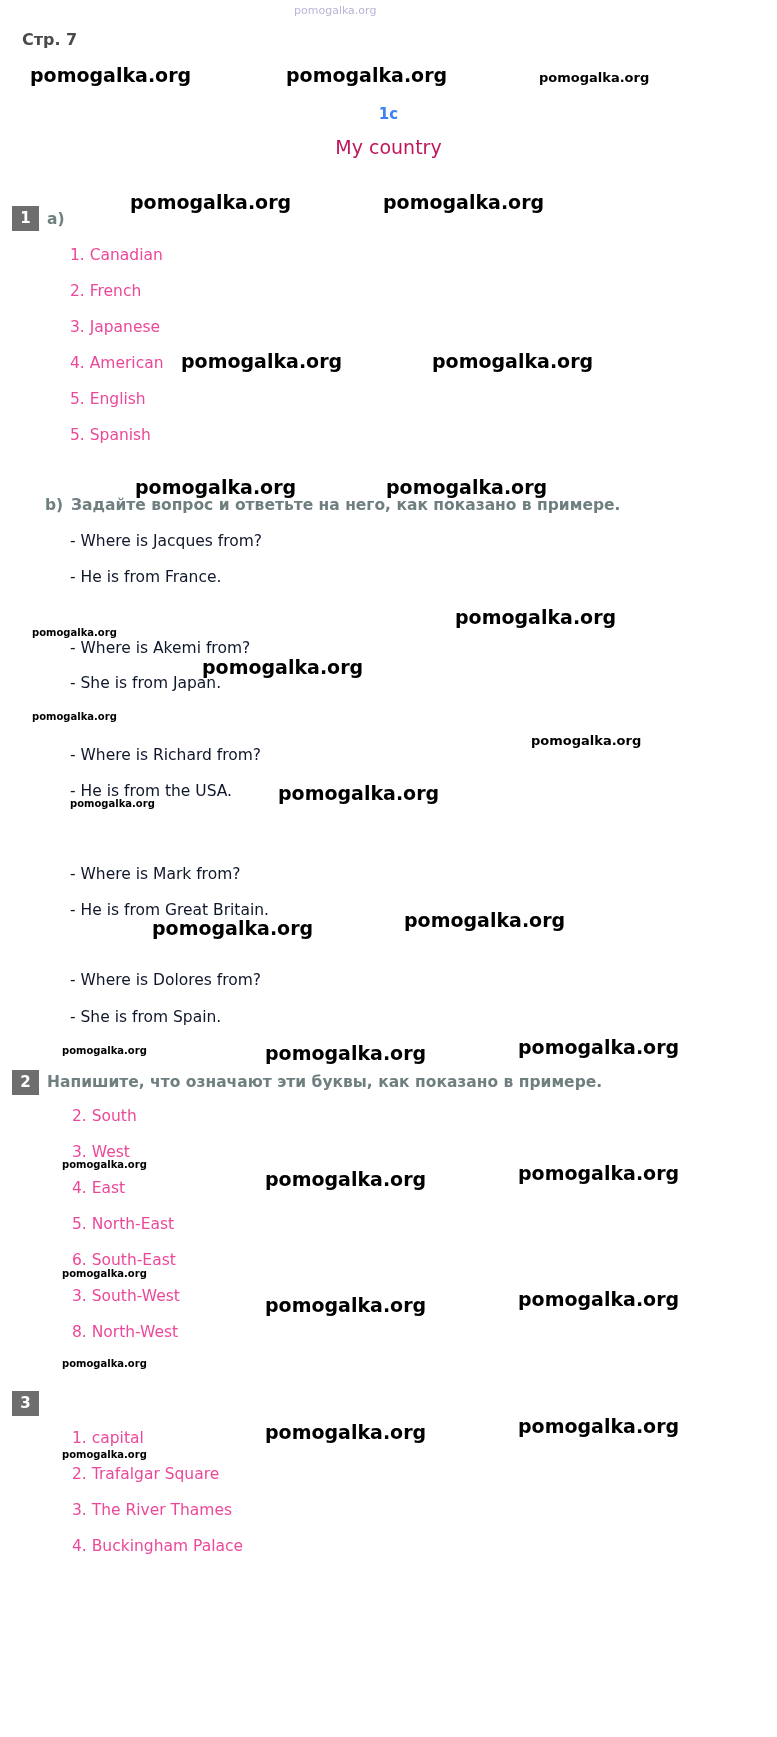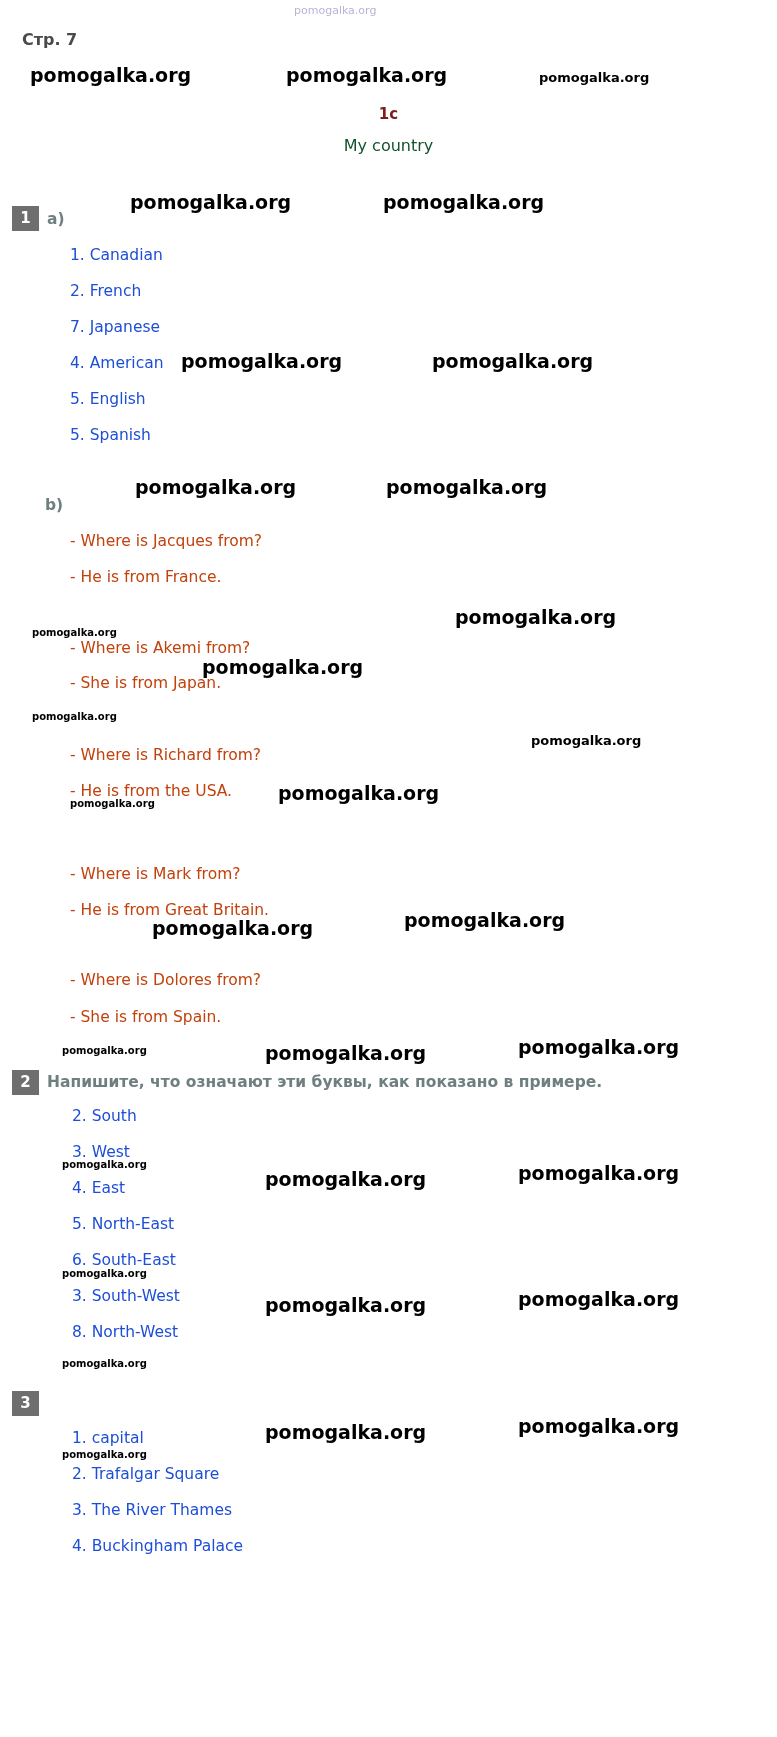--- a/index.html
+++ b/index.html
@@ -54,30 +54,30 @@
     font-family: "DejaVu Sans", sans-serif;
   }
   .lesson-code {
     position: absolute;
     top: 105px;
     left: 0;
     width: 777px;
     text-align: center;
     font-size: 15px;
     font-weight: bold;
-    color: #7f1d1d;
+    color: #3b82f6;
   }
   .lesson-title {
     position: absolute;
     top: 136px;
     left: 0;
     width: 777px;
     text-align: center;
-    font-size: 16px;
-    color: #14532d;
+    font-size: 19px;
+    color: #be185d;
   }
   
   .task-num {
     position: absolute;
     width: 27px;
     height: 25px;
     background: #6e6e6e;
     color: #ffffff;
     font-size: 15px;
     font-weight: bold;
@@ -95,27 +95,27 @@
   .sub-label {
     position: absolute;
     font-size: 15.5px;
     font-weight: bold;
     color: #6f7f80;
     white-space: nowrap;
   }
   .item {
     position: absolute;
     font-size: 15.5px;
-    color: #1d4ed8;
+    color: #ec4899;
     white-space: nowrap;
   }
   .dialog {
     position: absolute;
     font-size: 15.5px;
-    color: #c2410c;
+    color: #0f172a;
     white-space: nowrap;
   }
 </style>
 </head>
 <body>
 
 <div class="page">
 
   <div id="wm-layer">
       <div class="wm top" style="left: 294px; top: 4px;">pomogalka.org</div>
@@ -154,26 +154,27 @@
 
   <div class="page-num">Стр. 7</div>
   <div class="lesson-code">1c</div>
   <div class="lesson-title">My country</div>
 
   <div class="task-num" style="left:12px; top:206px;">1</div>
   <div class="sub-label" style="left:47px; top:210px;">a)</div>
 
   <div class="item" style="left:70px; top:246px;">1. Canadian</div>
   <div class="item" style="left:70px; top:282px;">2. French</div>
-  <div class="item" style="left:70px; top:318px;">7. Japanese</div>
+  <div class="item" style="left:70px; top:318px;">3. Japanese</div>
   <div class="item" style="left:70px; top:354px;">4. American</div>
   <div class="item" style="left:70px; top:390px;">5. English</div>
   <div class="item" style="left:70px; top:426px;">5. Spanish</div>
 
   <div class="sub-label" style="left:45px; top:496px;">b)</div>
+  <div class="task-text" style="left:71px; top:496px;">Задайте вопрос и ответьте на него, как показано в примере.</div>
 
   <div class="dialog" style="left:70px; top:532px;">- Where is Jacques from?</div>
   <div class="dialog" style="left:70px; top:568px;">- He is from France.</div>
 
   <div class="dialog" style="left:70px; top:639px;">- Where is Akemi from?</div>
   <div class="dialog" style="left:70px; top:674px;">- She is from Japan.</div>
 
   <div class="dialog" style="left:70px; top:746px;">- Where is Richard from?</div>
   <div class="dialog" style="left:70px; top:782px;">- He is from the USA.</div>
 

